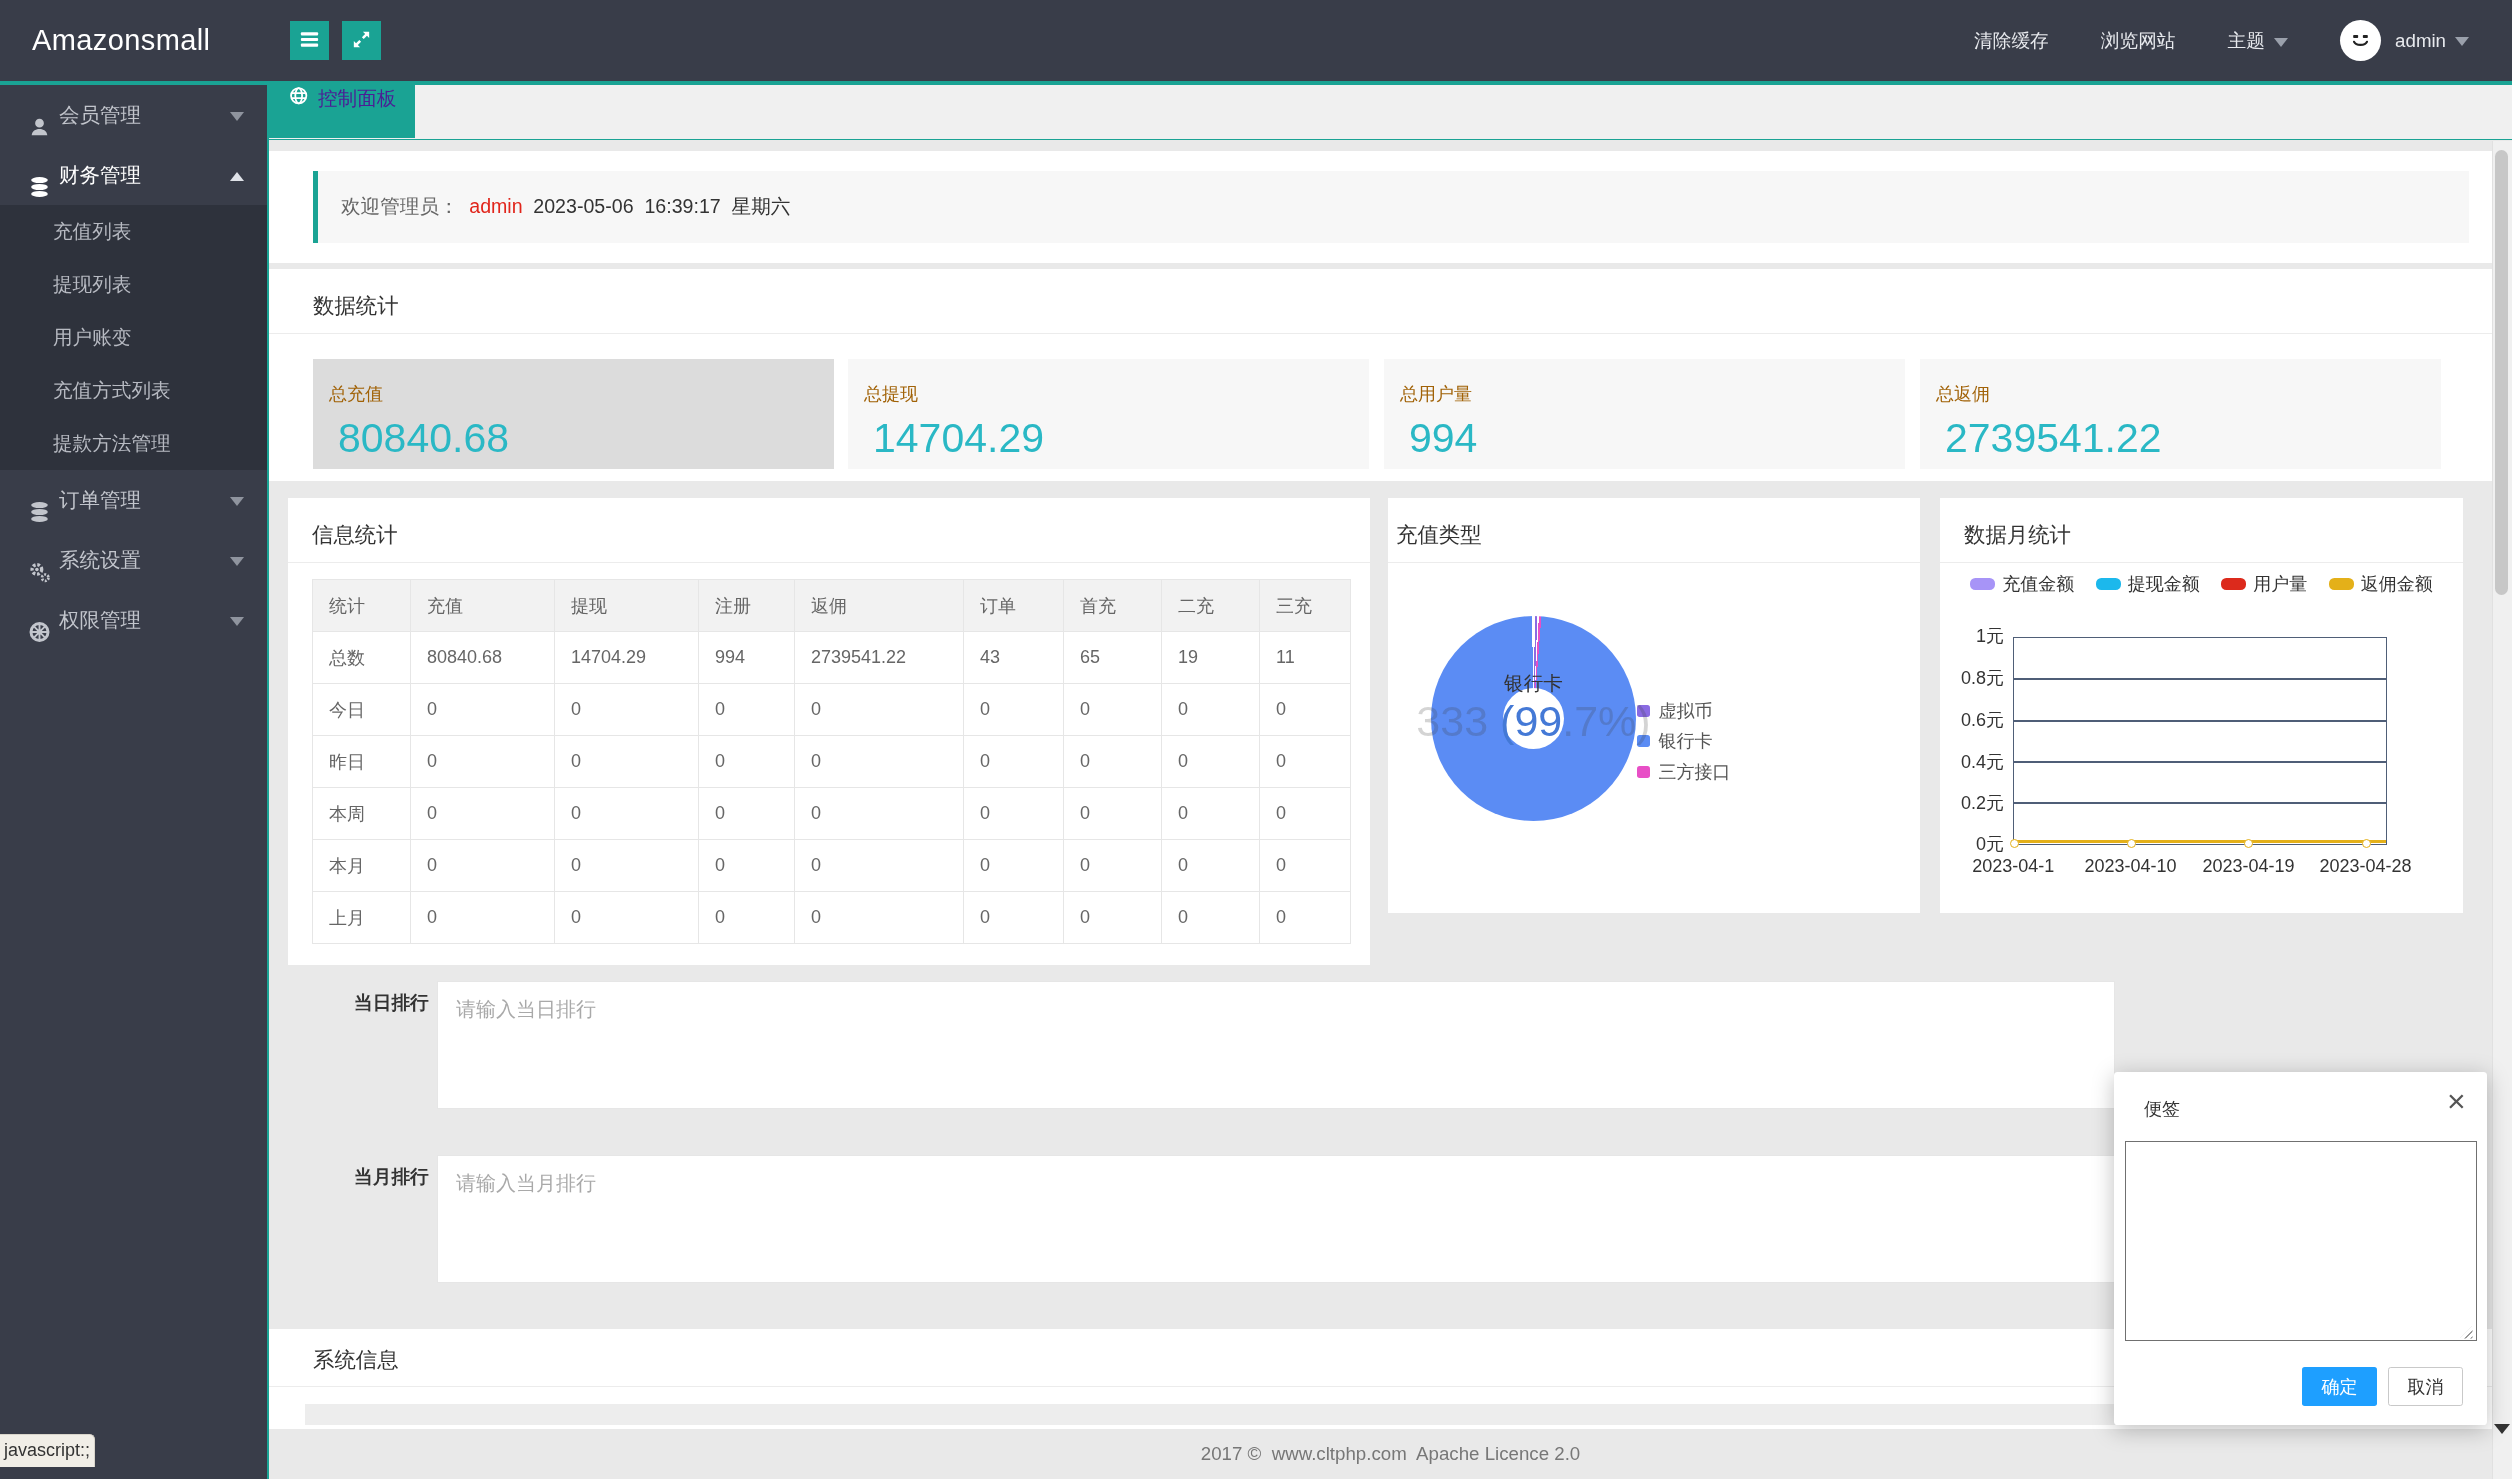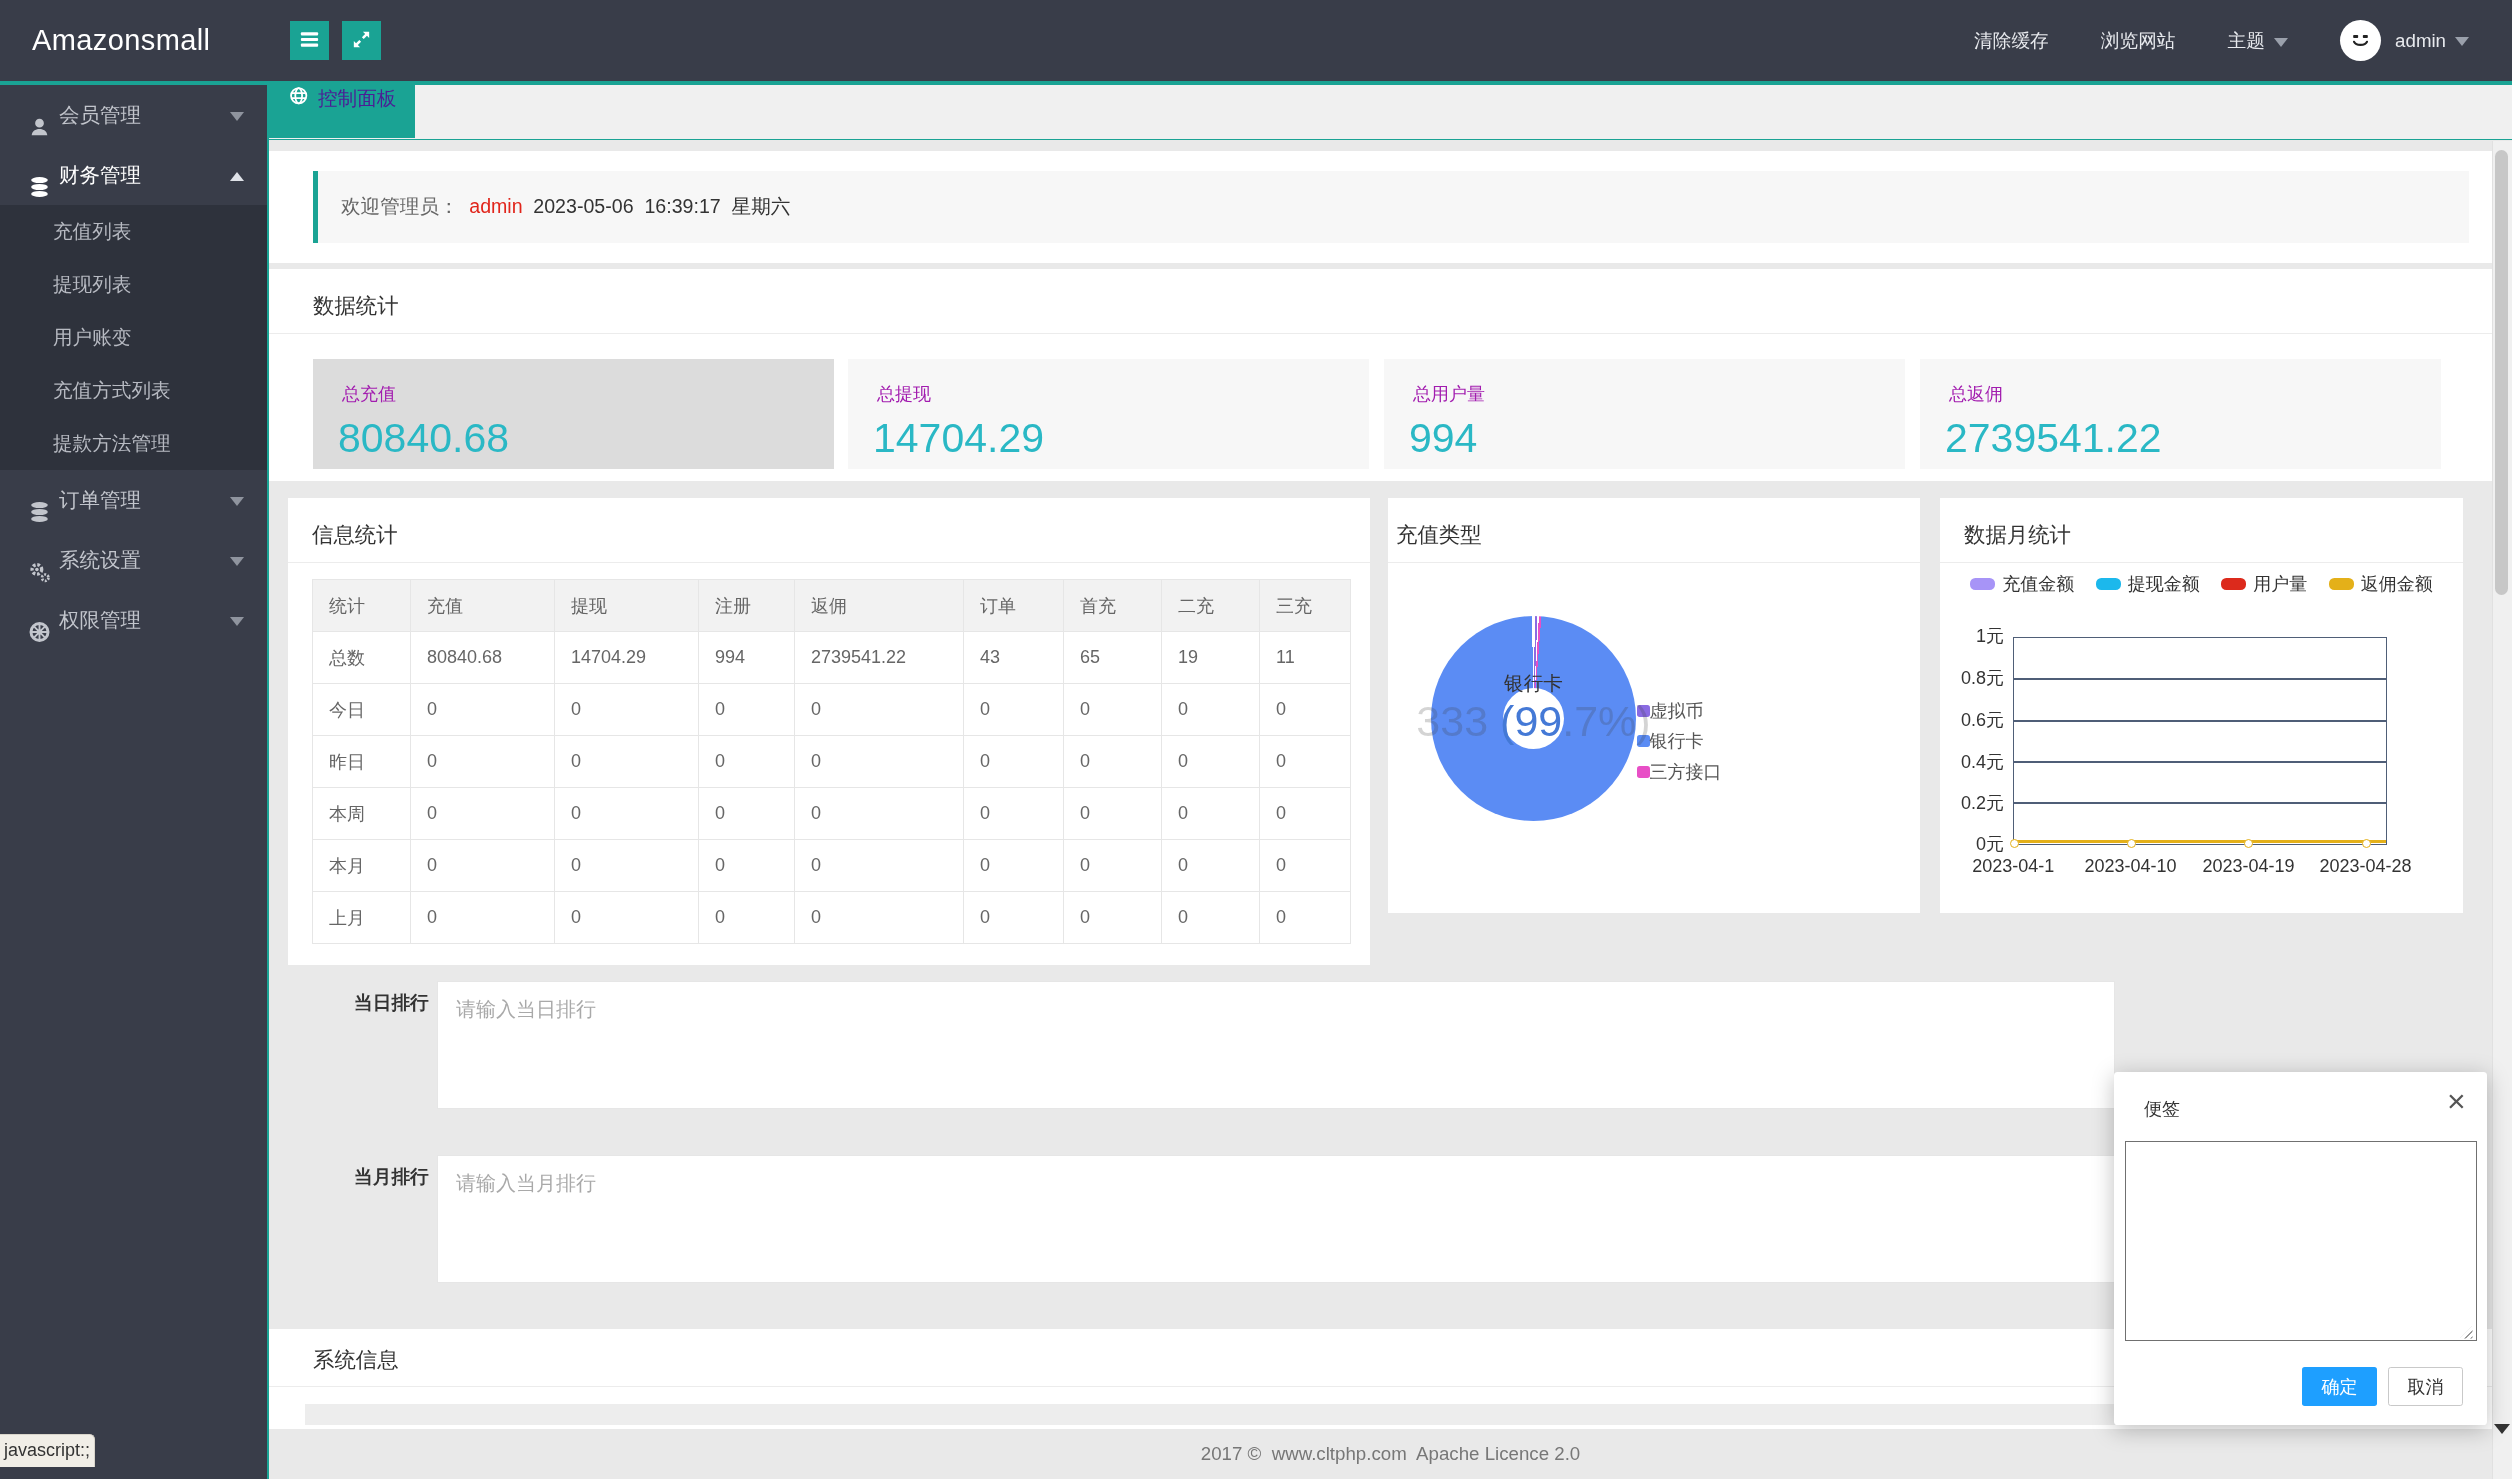--- a/index.html
+++ b/index.html
@@ -51,21 +51,21 @@
   .welcome-strip{position:absolute;left:44px;top:19.6px;right:23px;height:72px;background:#f7f7f7;
                  border-left:5.3px solid #1aa394;box-sizing:border-box;display:flex;align-items:center;
                  padding-left:23px;font-size:19.6px;color:#666;white-space:pre;}
   .w-user{color:#e1251b;margin:0 10.7px;}
   .w-date{color:#333;}
 
   #panel-stats{left:269px;top:269px;right:20.5px;height:212px;}
   .stat-card{position:absolute;top:90px;width:521px;height:110px;background:#f7f7f7;}
   .stat-card.first{background:#dcdcdc;}
   .sc0{left:44px}.sc1{left:579px}.sc2{left:1115px}.sc3{left:1651px}
-  .stat-label{margin:23px 0 0 29px;font-size:18px;color:#a21caf;}
+  .stat-label{margin:23px 0 0 16px;font-size:18px;color:#a16207;}
   .stat-value{margin:9px 0 0 25px;font-size:41px;color:#2ab8c5;}
 
   #panel-info{left:288px;top:498px;width:1082px;height:467px;}
   #panel-info .panel-title{left:24px;}
   .info-table{position:absolute;left:24px;top:81px;width:1038px;border-collapse:collapse;table-layout:fixed;}
   .info-table th,.info-table td{border:0.9px solid #e6e6e6;height:52px;padding:0 0 0 16px;font-size:18px;
         color:#666;text-align:left;font-weight:normal;box-sizing:border-box;}
   .info-table th{background:#f2f2f2;}
   .info-table td{background:#fff;}
 
@@ -73,21 +73,21 @@
   #panel-pie .panel-title{left:8px;}
   .pie-area{position:absolute;left:43px;top:118px;width:205px;height:205px;}
   .pie-bg{position:absolute;inset:0;border-radius:50%;
      background:conic-gradient(from 0deg,#ffffff 0deg .8deg,#8a6be2 .8deg 2.2deg,#ffffff 2.2deg 3deg,
                 #e84fc6 3deg 4.4deg,#5b8cf4 4.4deg 359.2deg,#ffffff 359.2deg 360deg);}
   .pie-hole{position:absolute;left:72px;top:72px;width:61px;height:61px;border-radius:50%;background:#fff;}
   .pie-center-label{position:absolute;left:0;top:54px;width:205px;text-align:center;font-size:19.6px;color:#333;z-index:3;}
   .pie-ghost{position:absolute;left:-53px;top:81px;width:311px;text-align:center;font-size:43px;
              color:rgba(60,60,60,.22);white-space:nowrap;z-index:2;}
   .pie-ghost .mid{color:#4479d6;}
-  .plegend-item{position:absolute;left:249px;display:flex;align-items:center;font-size:18px;color:#555;}
+  .plegend-item{position:absolute;left:249px;display:flex;align-items:center;gap:9px;font-size:18px;color:#555;}
   .pl0{top:201px}.pl1{top:231px}.pl2{top:262px}
   .plegend-sq{width:12.5px;height:12.5px;border-radius:2.7px;}
   .psq0{background:#8a6be2}.psq1{background:#5b8cf4}.psq2{background:#e84fc6}
 
   #panel-line{left:1940px;top:498px;width:523px;height:415px;}
   #panel-line .panel-title{left:24px;}
   .llegend{position:absolute;left:0;right:0;top:74px;display:flex;justify-content:center;gap:21.4px;
            font-size:18px;color:#333;}
   .llegend-item{display:flex;align-items:center;gap:7.1px;white-space:nowrap;}
   .llegend-bar{width:25px;height:11.6px;border-radius:5.3px;}

